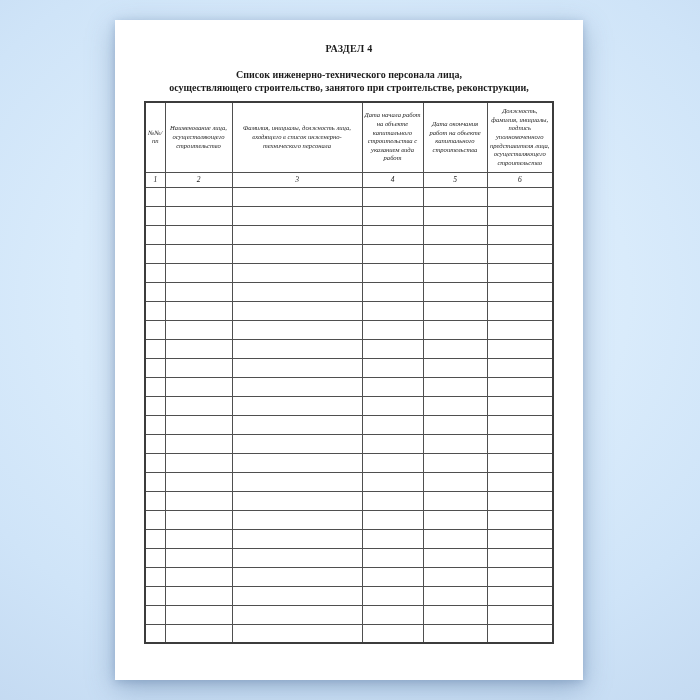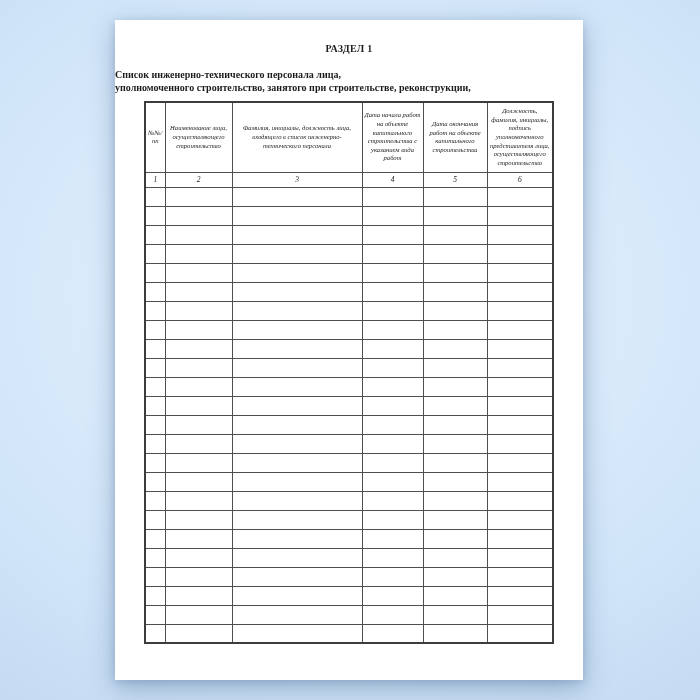--- a/index.html
+++ b/index.html
@@ -26,21 +26,21 @@
   .doc-title {
     margin-top: 23px;
     text-align: center;
     font-size: 10px;
     font-weight: bold;
     letter-spacing: 0.3px;
     color: #1c1c1c;
   }
   .doc-subtitle {
     margin-top: 14px;
-    text-align: left;
+    text-align: center;
     font-size: 10px;
     font-weight: bold;
     line-height: 13px;
     color: #1c1c1c;
   }
   table.form {
     margin: 7px auto 0 auto;
     width: 408px;
     table-layout: fixed;
     border-collapse: collapse;
@@ -77,25 +77,25 @@
   }
   tbody tr.blank-row { height: 19px; }
   tbody tr.blank-row td { background: #ffffff; }
 </style>
 </head>
 <body>
 
 <div class="backdrop">
   <div class="sheet">
 
-    <div class="doc-title">РАЗДЕЛ 1</div>
+    <div class="doc-title">РАЗДЕЛ 4</div>
 
     <div class="doc-subtitle">
       <div>Список инженерно-технического персонала лица,</div>
-      <div>уполномоченного строительство, занятого при строительстве, реконструкции,</div>
+      <div>осуществляющего строительство, занятого при строительстве, реконструкции,</div>
     </div>
 
     <table class="form">
       <colgroup>
         <col class="c1">
           <col class="c2">
           <col class="c3">
         <col class="c4">
           <col class="c5">
           <col class="c6">

